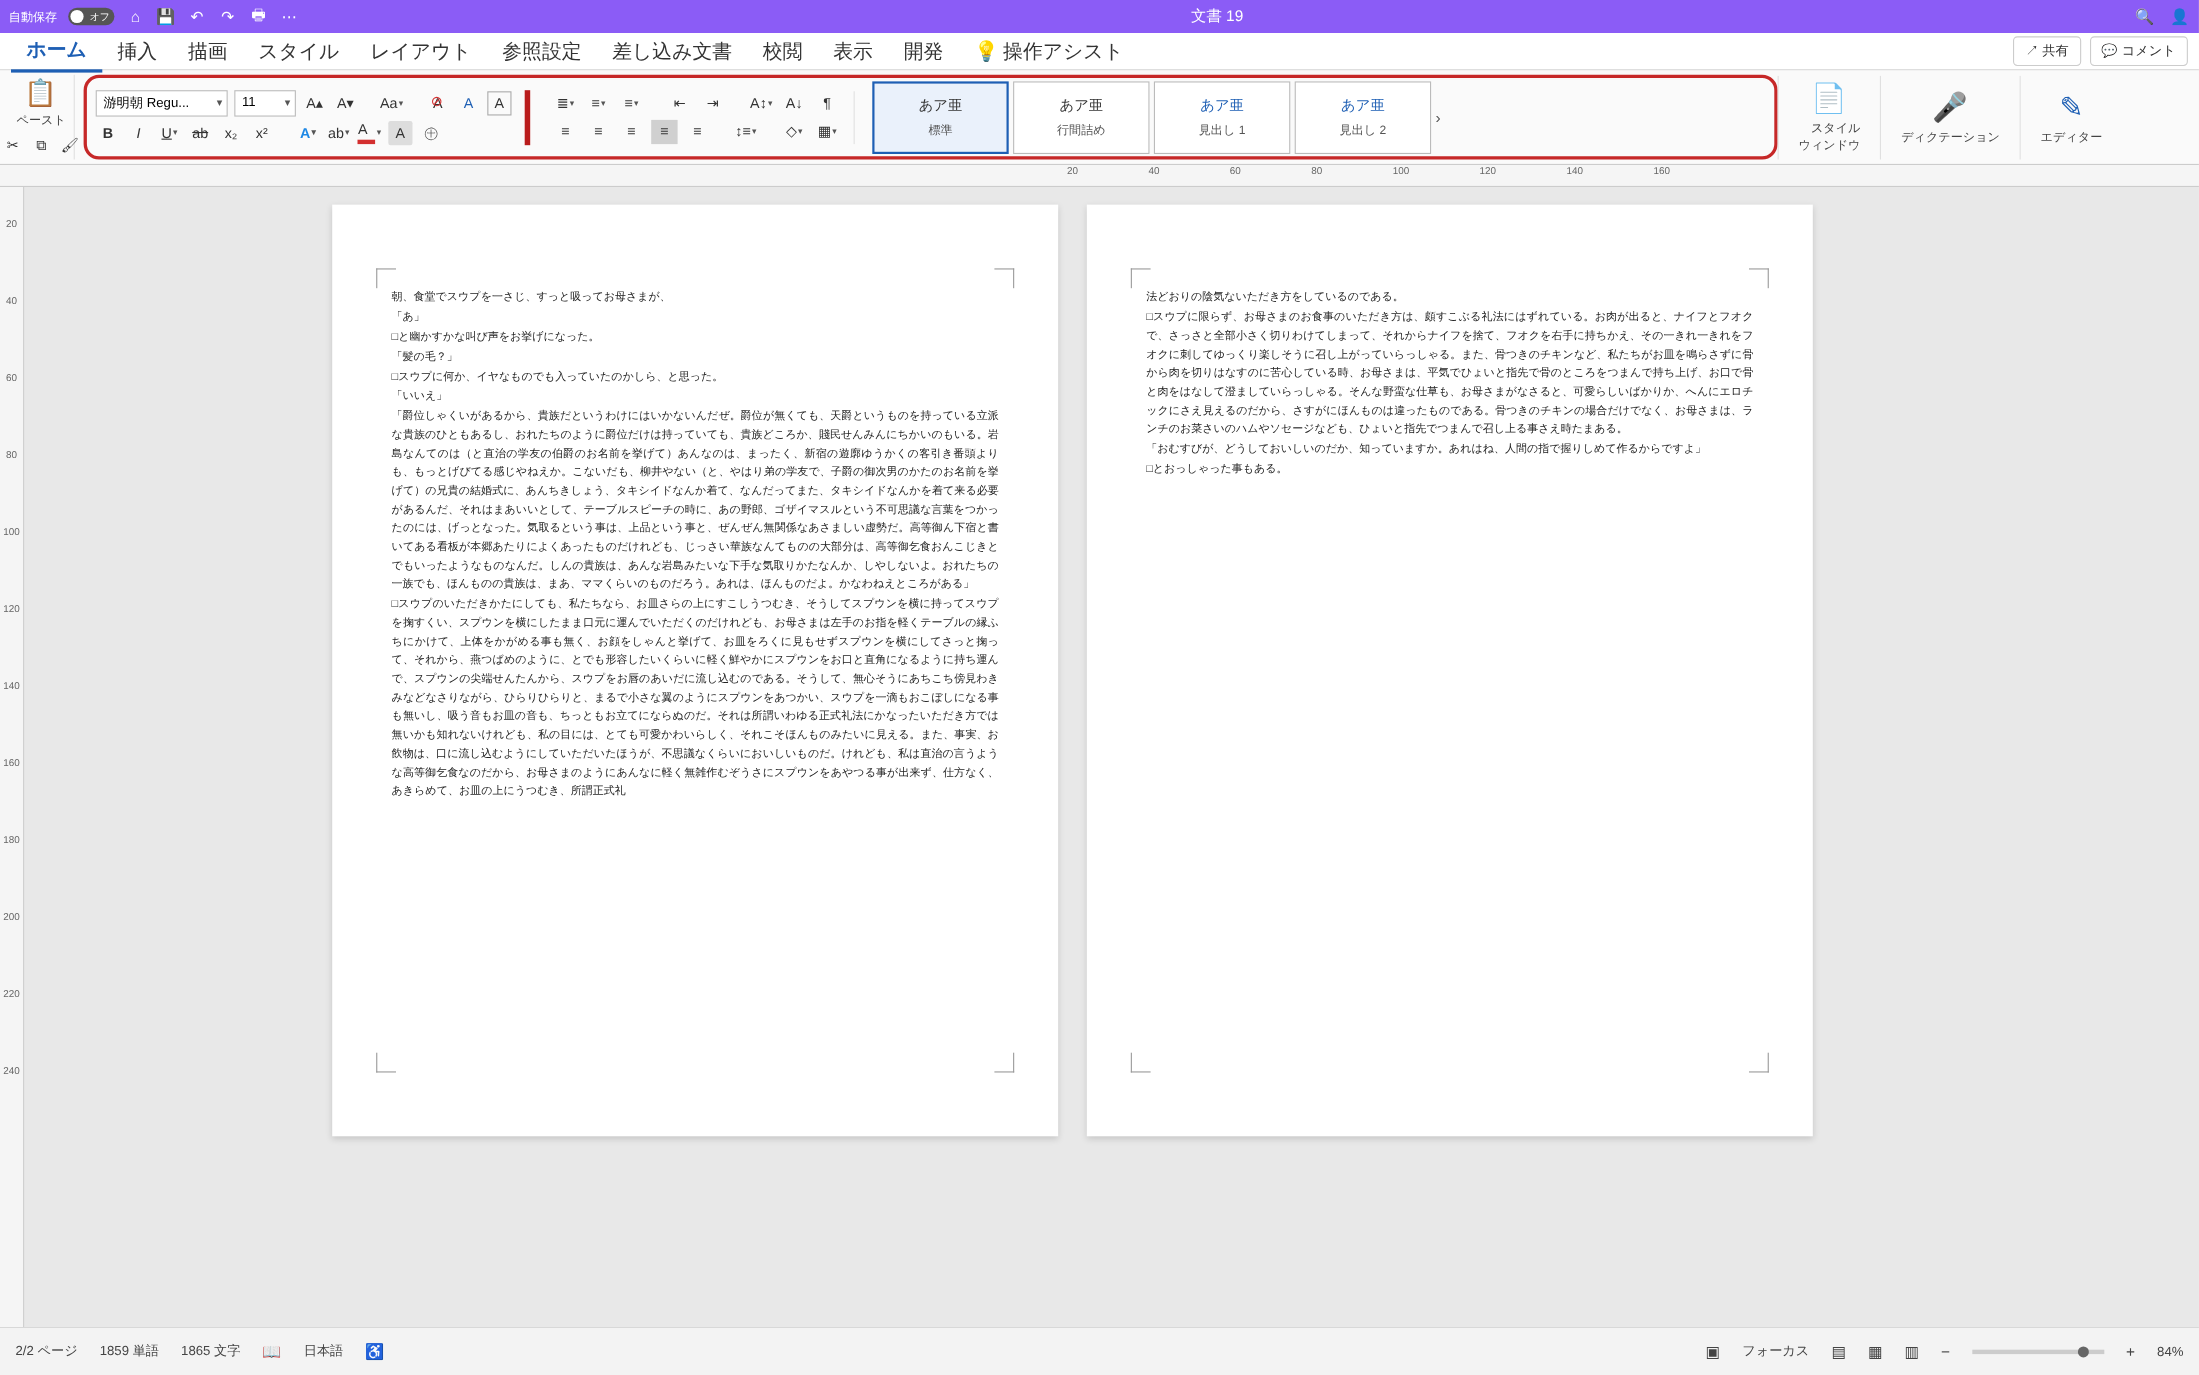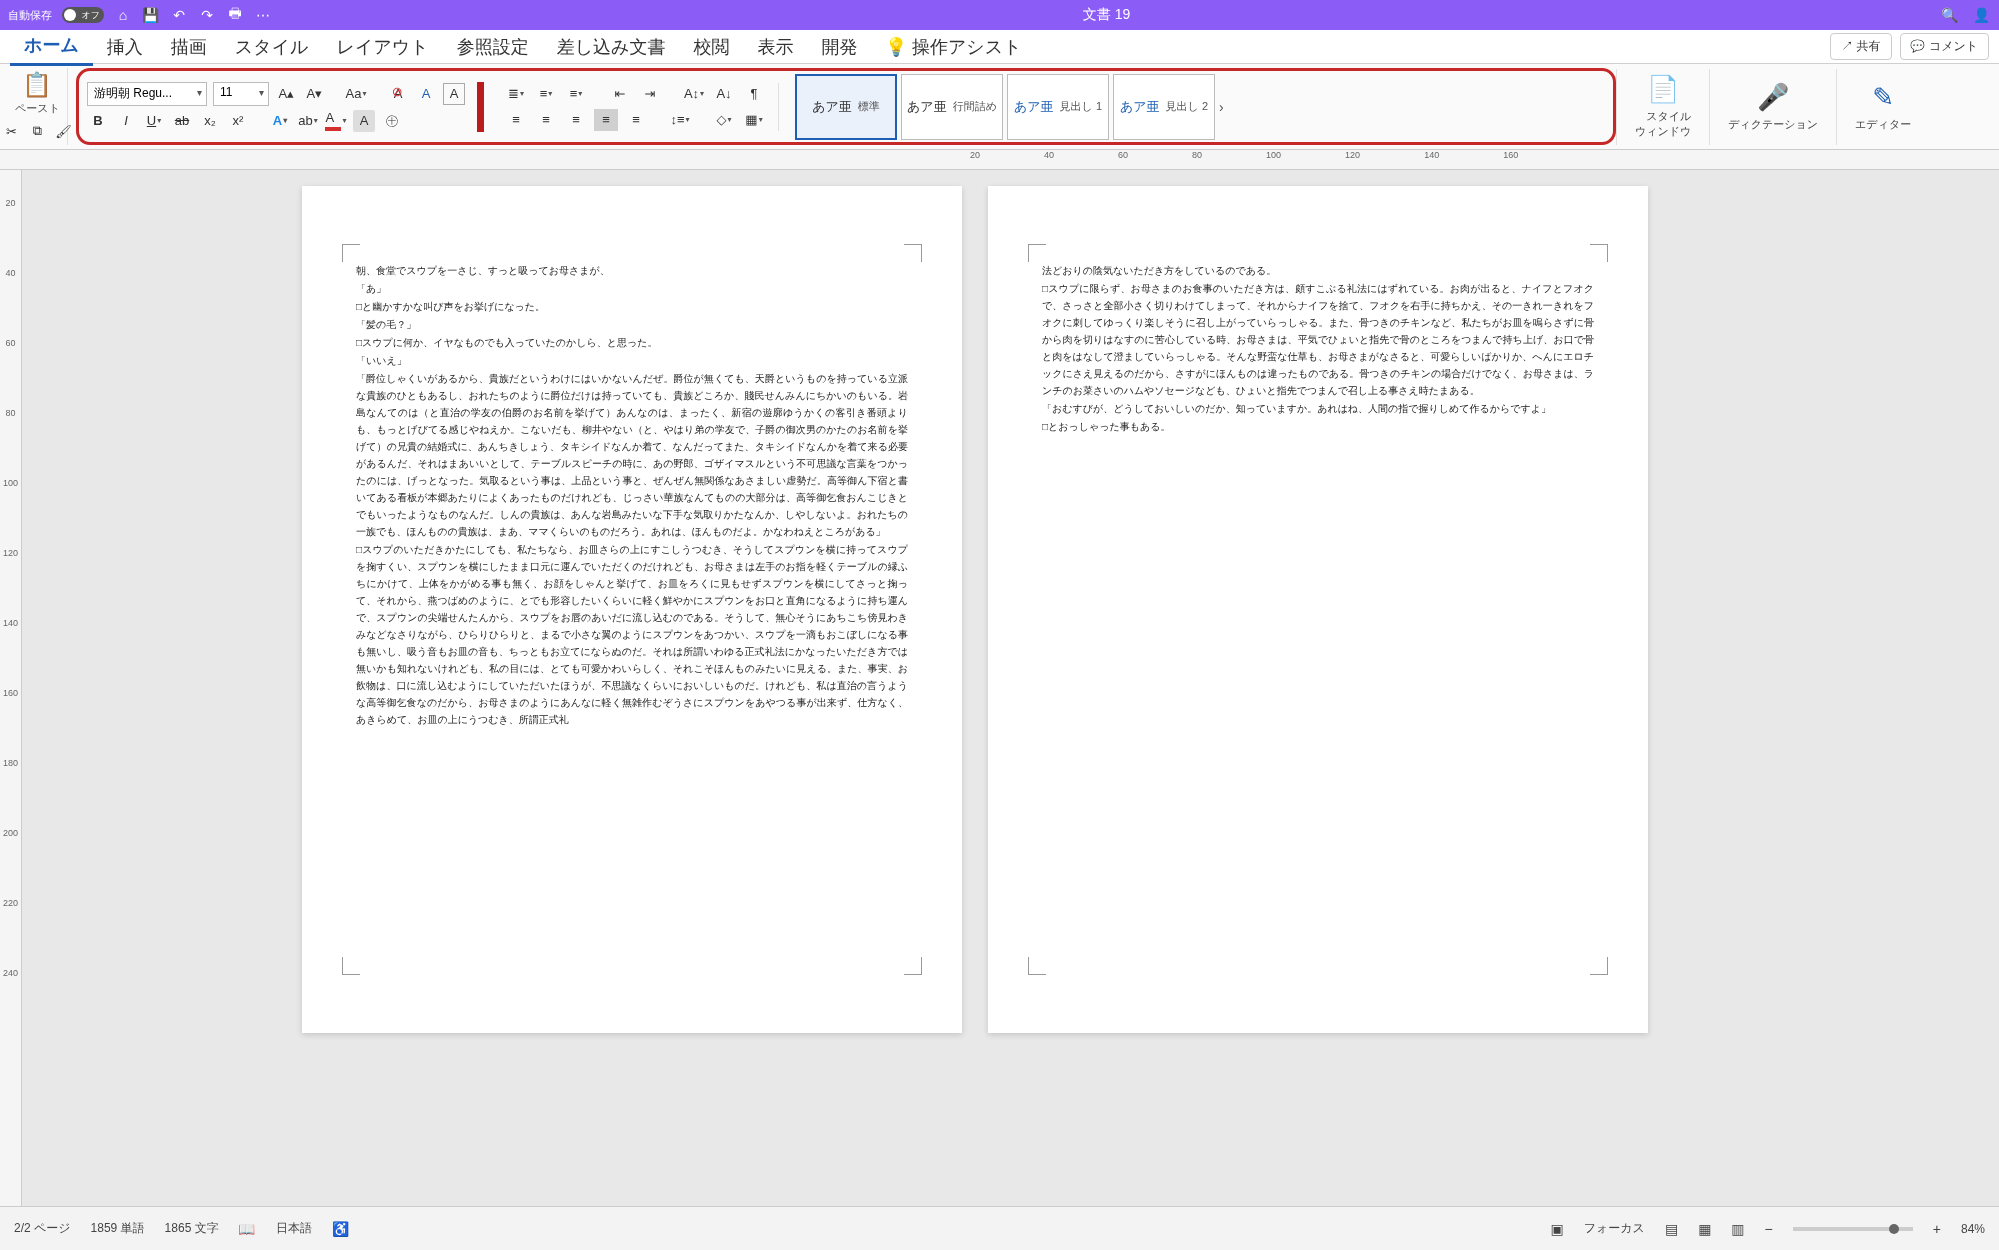--- a/index.html
+++ b/index.html
@@ -25,35 +25,35 @@
 .tabs-right .btn { border:1px solid #ccc; border-radius:4px; padding:4px 10px; font-size:12px; color:#333; cursor:pointer; }
 .assist-icon { color:#777; margin-right:4px; }
 
 
 .ribbon { background:#fafafa; height:86px; display:flex; align-items:stretch; padding:4px 8px; border-bottom:1px solid #ccc; }
 .paste-group { width:60px; display:flex; flex-direction:column; align-items:center; justify-content:center; gap:2px; border-right:1px solid #e0e0e0; margin-right:8px; }
 .paste-icon { font-size:24px; }
 .small-lbl { font-size:11px; color:#444; }
 .highlight-box { border:3px solid #c62828; border-radius:14px; flex:1; display:flex; align-items:center; padding:4px 8px; gap:8px; max-width:1540px; }
 
-.font-block { display:flex; flex-direction:column; gap:4px; padding-right:12px; border-right:7px solid #b91c1c; }
+.font-block { display:flex; flex-direction:column; gap:4px; padding-right:12px; border-right:5px solid #b91c1c; }
 .row { display:flex; align-items:center; gap:6px; }
 .selectbox { border:1px solid #bbb; background:#fff; font-size:12px; height:24px; padding:2px 18px 2px 6px; position:relative; }
 .selectbox.font { width:120px; }
 .selectbox.size { width:56px; }
 .selectbox::after { content:"▾"; position:absolute; right:4px; top:4px; font-size:10px; color:#555; }
 .ficon { width:22px; height:22px; display:inline-flex; align-items:center; justify-content:center; font-size:13px; color:#333; cursor:pointer; }
 .ficon.box { border:1px solid #aaa; }
 .mini-dd::after { content:"▾"; font-size:8px; color:#555; margin-left:1px; }
 
 .para-block { display:flex; flex-direction:column; gap:4px; padding:0 12px; border-right:1px solid #e0e0e0; }
 .picon { width:24px; height:22px; display:inline-flex; align-items:center; justify-content:center; font-size:13px; color:#333; cursor:pointer; }
 
 .styles-block { display:flex; align-items:center; gap:4px; padding:0 8px; }
-.style-card { border:1px solid #bbb; width:102px; height:66px; display:flex; flex-direction:row; align-items:center; justify-content:center; gap:6px; cursor:pointer; background:#fff; }
+.style-card { border:1px solid #bbb; width:124px; height:66px; display:flex; flex-direction:column; align-items:center; justify-content:center; gap:6px; cursor:pointer; background:#fff; }
 .style-card.active { border:2px solid #1e5fb4; background:#eaf1fb; }
 .style-sample { font-size:13px; color:#333; }
 .style-name { font-size:11px; color:#555; }
 .style-more { width:20px; font-size:14px; color:#555; cursor:pointer; }
 
 .right-groups { display:flex; align-items:center; }
 .rg { display:flex; flex-direction:column; align-items:center; justify-content:center; padding:0 18px; border-left:1px solid #e0e0e0; height:76px; gap:4px; }
 .rg-icon { font-size:26px; color:#1e5fb4; }
 .rg-label { font-size:11px; color:#444; white-space:nowrap; }
 

